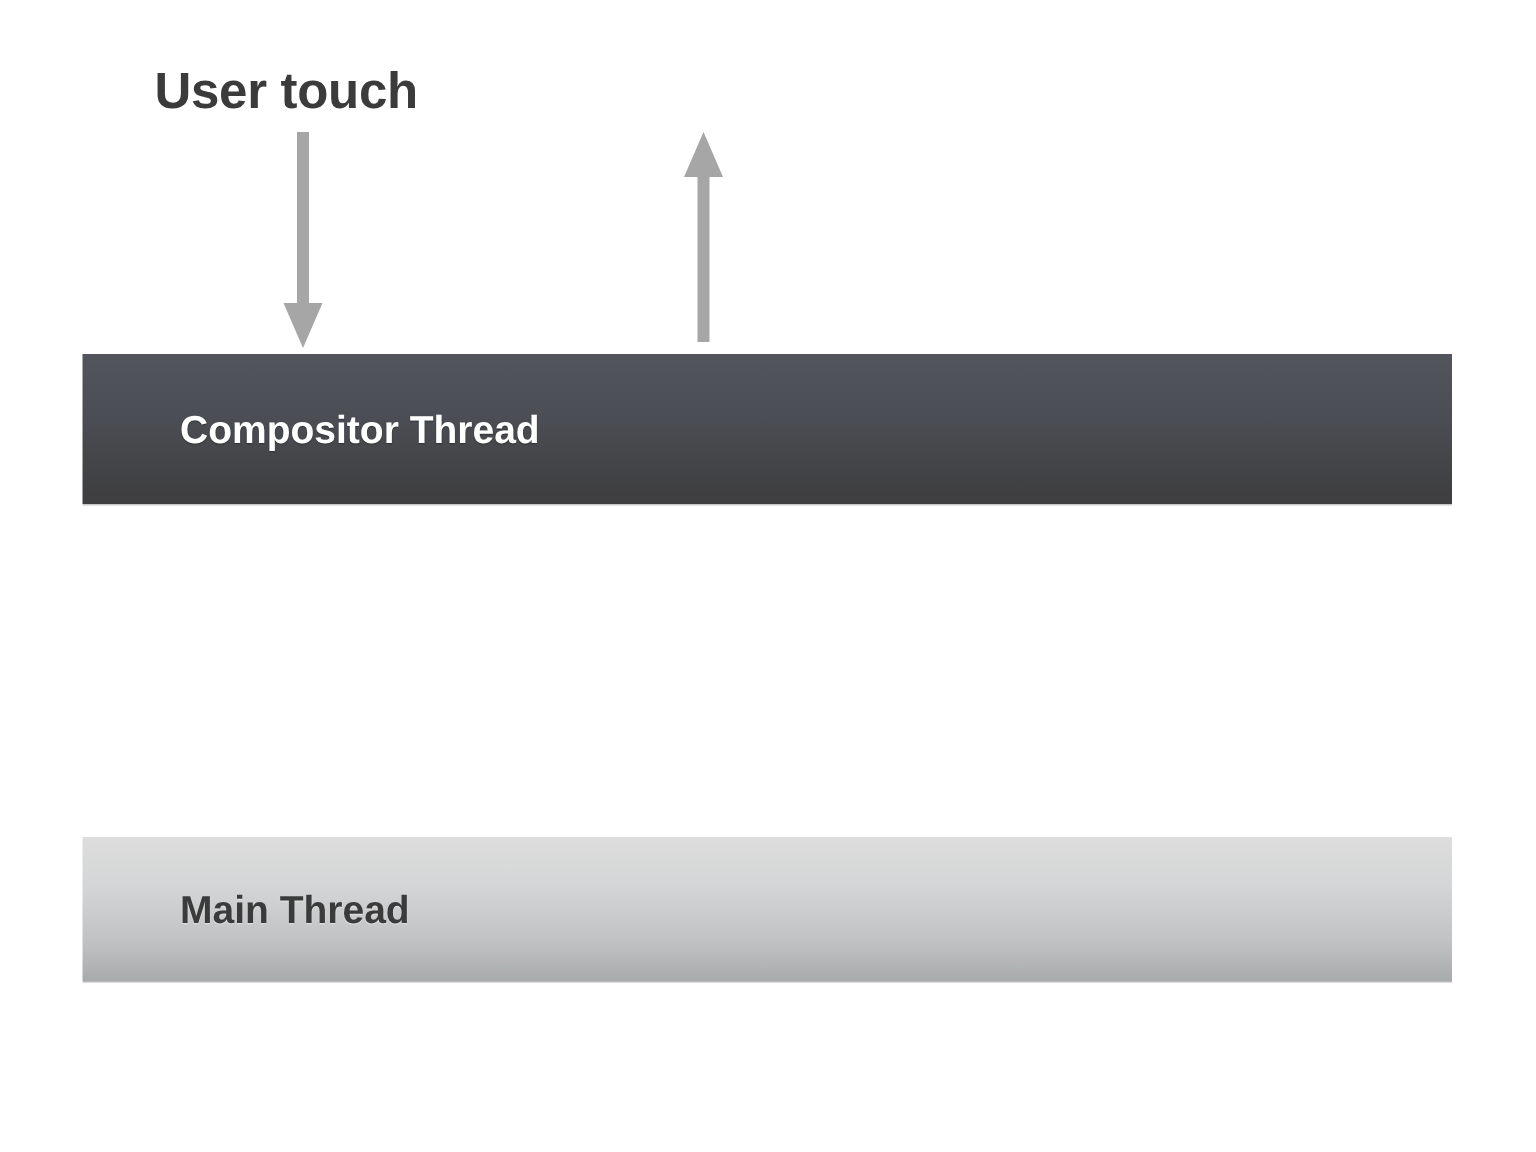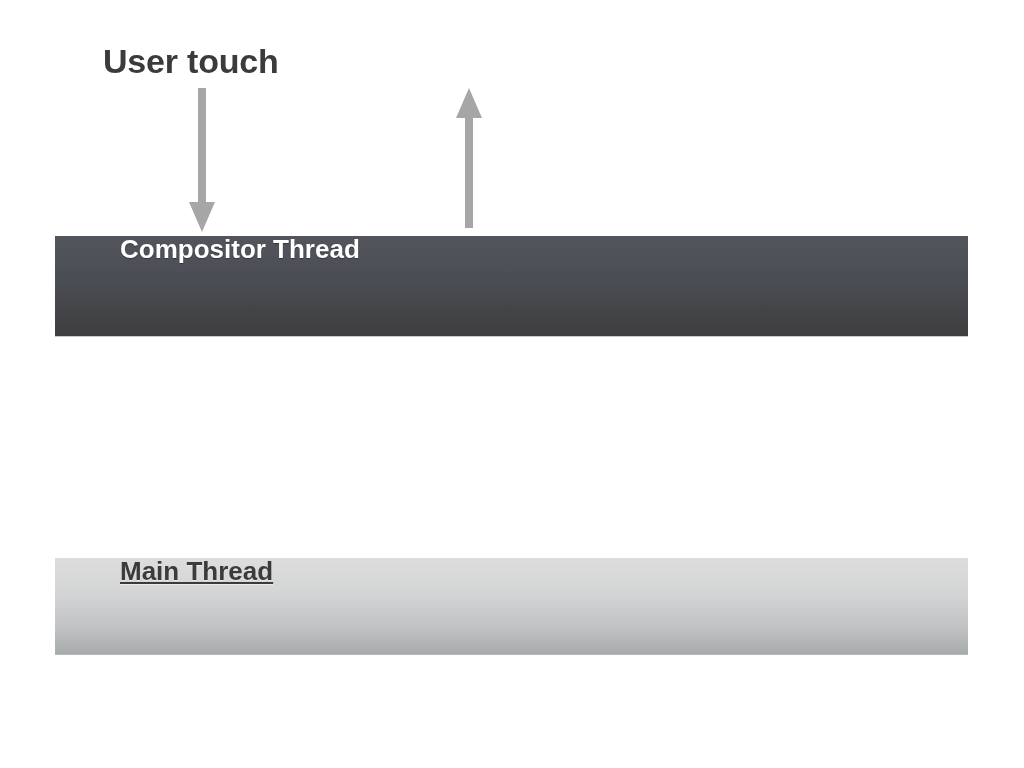--- a/index.html
+++ b/index.html
@@ -39,21 +39,21 @@
   }
   #arrow-user-touch { left: 186px; top: 88px; }
   #arrow-commit-gpu { left: 453px; top: 86px; }
 
   
   .thread-bar {
     position: absolute;
     left: 55px;
     width: 913px;
     display: flex;
-    align-items: flex-start;
+    align-items: center;
     box-sizing: border-box;
   }
   .thread-bar-label {
     font-weight: bold;
     font-size: 26px;
     line-height: 1;
     white-space: nowrap;
     padding-left: 65px;
   }
 
@@ -70,21 +70,20 @@
 
   #bar-main-thread {
     top: 558px;
     height: 97px;
     background: linear-gradient(to bottom, #dddddd 0%, #d4d5d6 35%, #c0c2c3 72%, #a8abab 100%);
     border-bottom: 1px solid #b8b9b9;
   }
   #bar-main-thread .thread-bar-label {
     color: #3b3b3b;
     text-shadow: 0 1px 1px rgba(255,255,255,0.5);
-    text-decoration: underline;
   }
 </style>
 </head>
 <body>
 
 <div id="canvas">
 
   <div class="annotation-label" id="label-user-touch">User touch</div>
 
 

